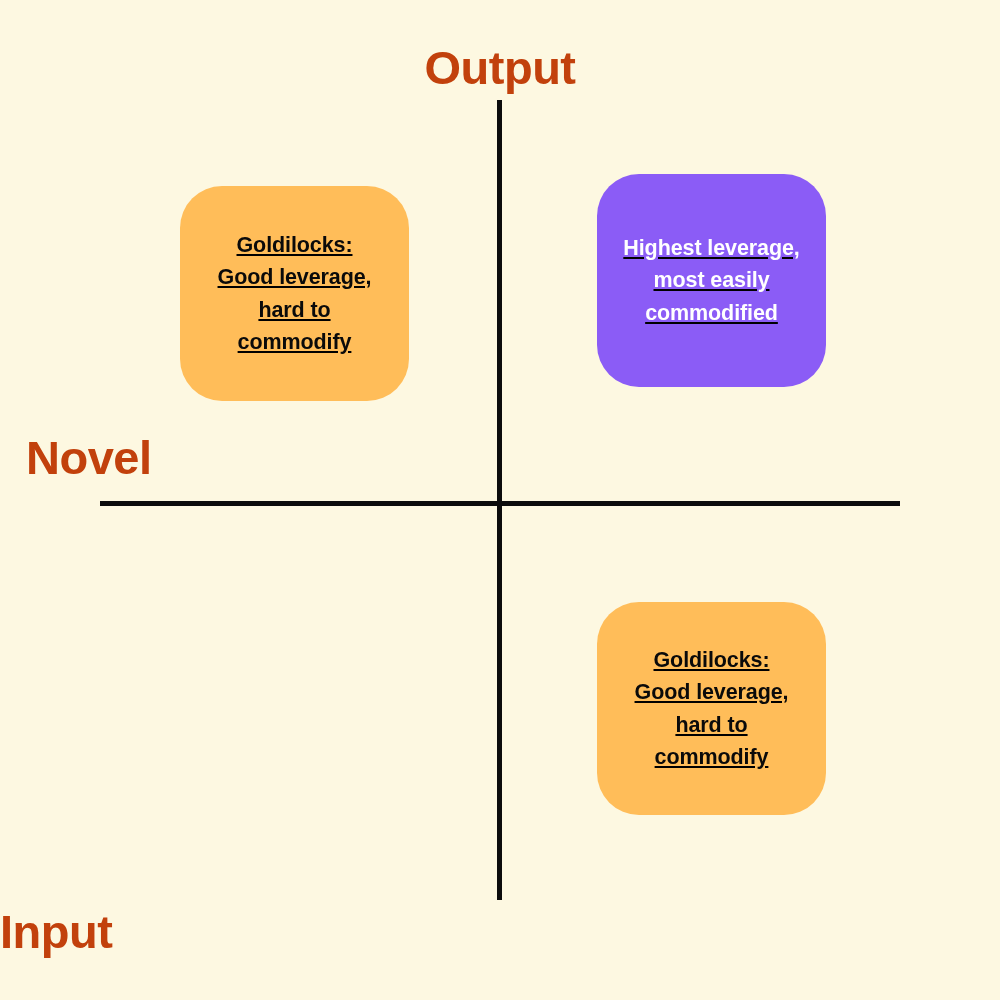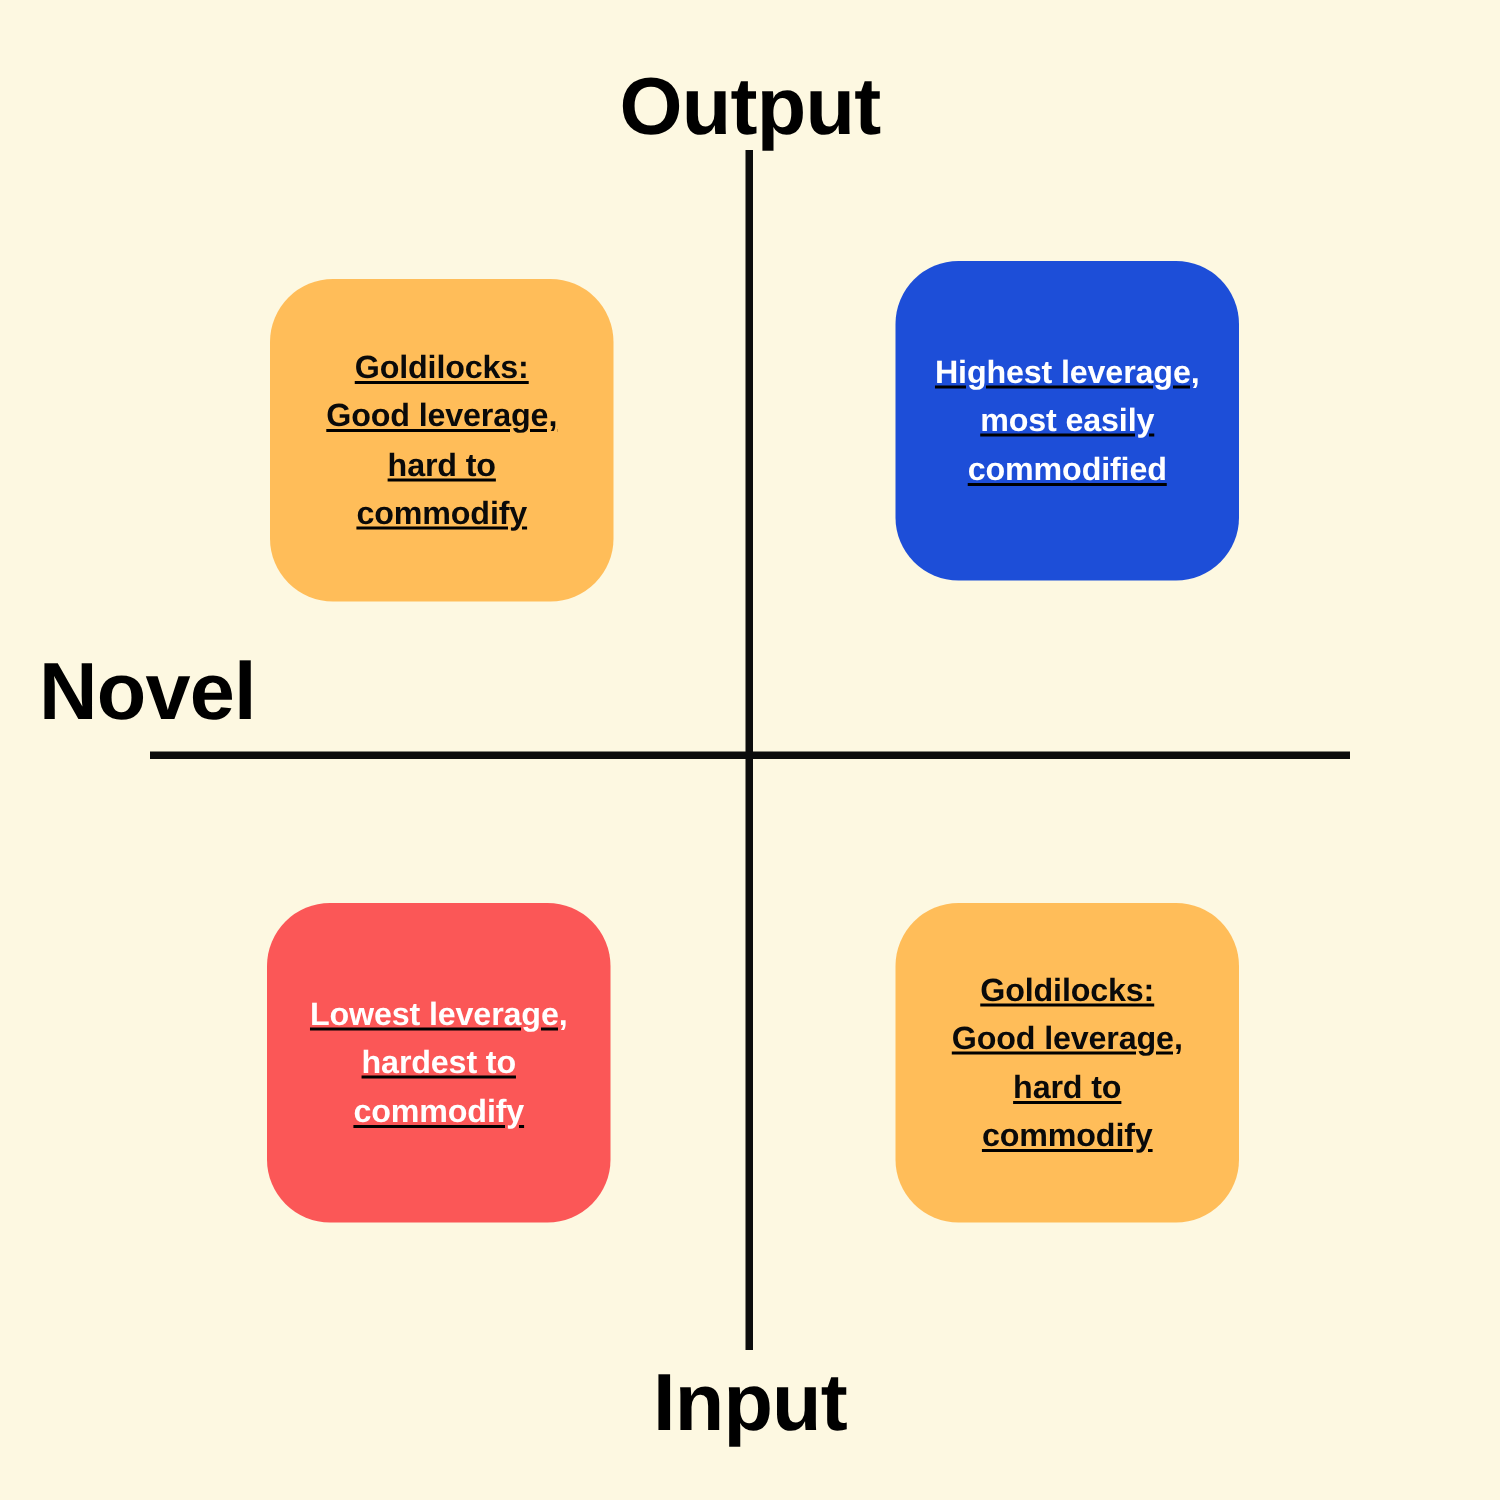--- a/index.html
+++ b/index.html
@@ -35,38 +35,38 @@
     left: 100px;
     top: 501px;
     width: 800px;
     height: 5px;
     background: #0C0C0C;
   }
 
   
   .axis-label {
     position: absolute;
-    color: #000000;
+    color: #c2410c;
     font-weight: bold;
-    font-size: 54px;
+    font-size: 47px;
     letter-spacing: -0.5px;
     white-space: nowrap;
     line-height: 1;
   }
   .axis-label-output {
     top: 44px;
     left: 0;
     width: 1000px;
     text-align: center;
   }
   .axis-label-input {
     top: 908px;
     left: 0;
     width: 1000px;
-    text-align: center;
+    text-align: left;
   }
   .axis-label-novel {
     top: 434px;
     left: 26px;
   }
   .axis-label-routine {
     top: 442px;
     right: 18px;
   }
 
@@ -126,25 +126,22 @@
 
   <div class="axis-label axis-label-input">Input</div>
 
   <div class="axis-label axis-label-novel">Novel</div>
 
 
   <div class="quad-box box-top-left" style="background: rgb(255, 189, 89);">
     <span class="quad-box-text" style="color: rgb(10, 10, 10);">Goldilocks: Good leverage, hard to commodify</span>
   </div>
 
-  <div class="quad-box box-top-right" style="background: #1d4ed8;">
+  <div class="quad-box box-top-right" style="background: #8b5cf6;">
     <span class="quad-box-text" style="color: rgb(255, 255, 255);">Highest leverage, most easily commodified</span>
   </div>
 
-  <div class="quad-box box-bottom-left" style="background: rgb(251, 87, 87);">
-    <span class="quad-box-text" style="color: rgb(255, 255, 255);">Lowest leverage, hardest to commodify</span>
-  </div>
 
   <div class="quad-box box-bottom-right" style="background: rgb(255, 189, 89);">
     <span class="quad-box-text" style="color: rgb(10, 10, 10);">Goldilocks: Good leverage, hard to commodify</span>
   </div>
 
 </div>
 
 </body></html>

